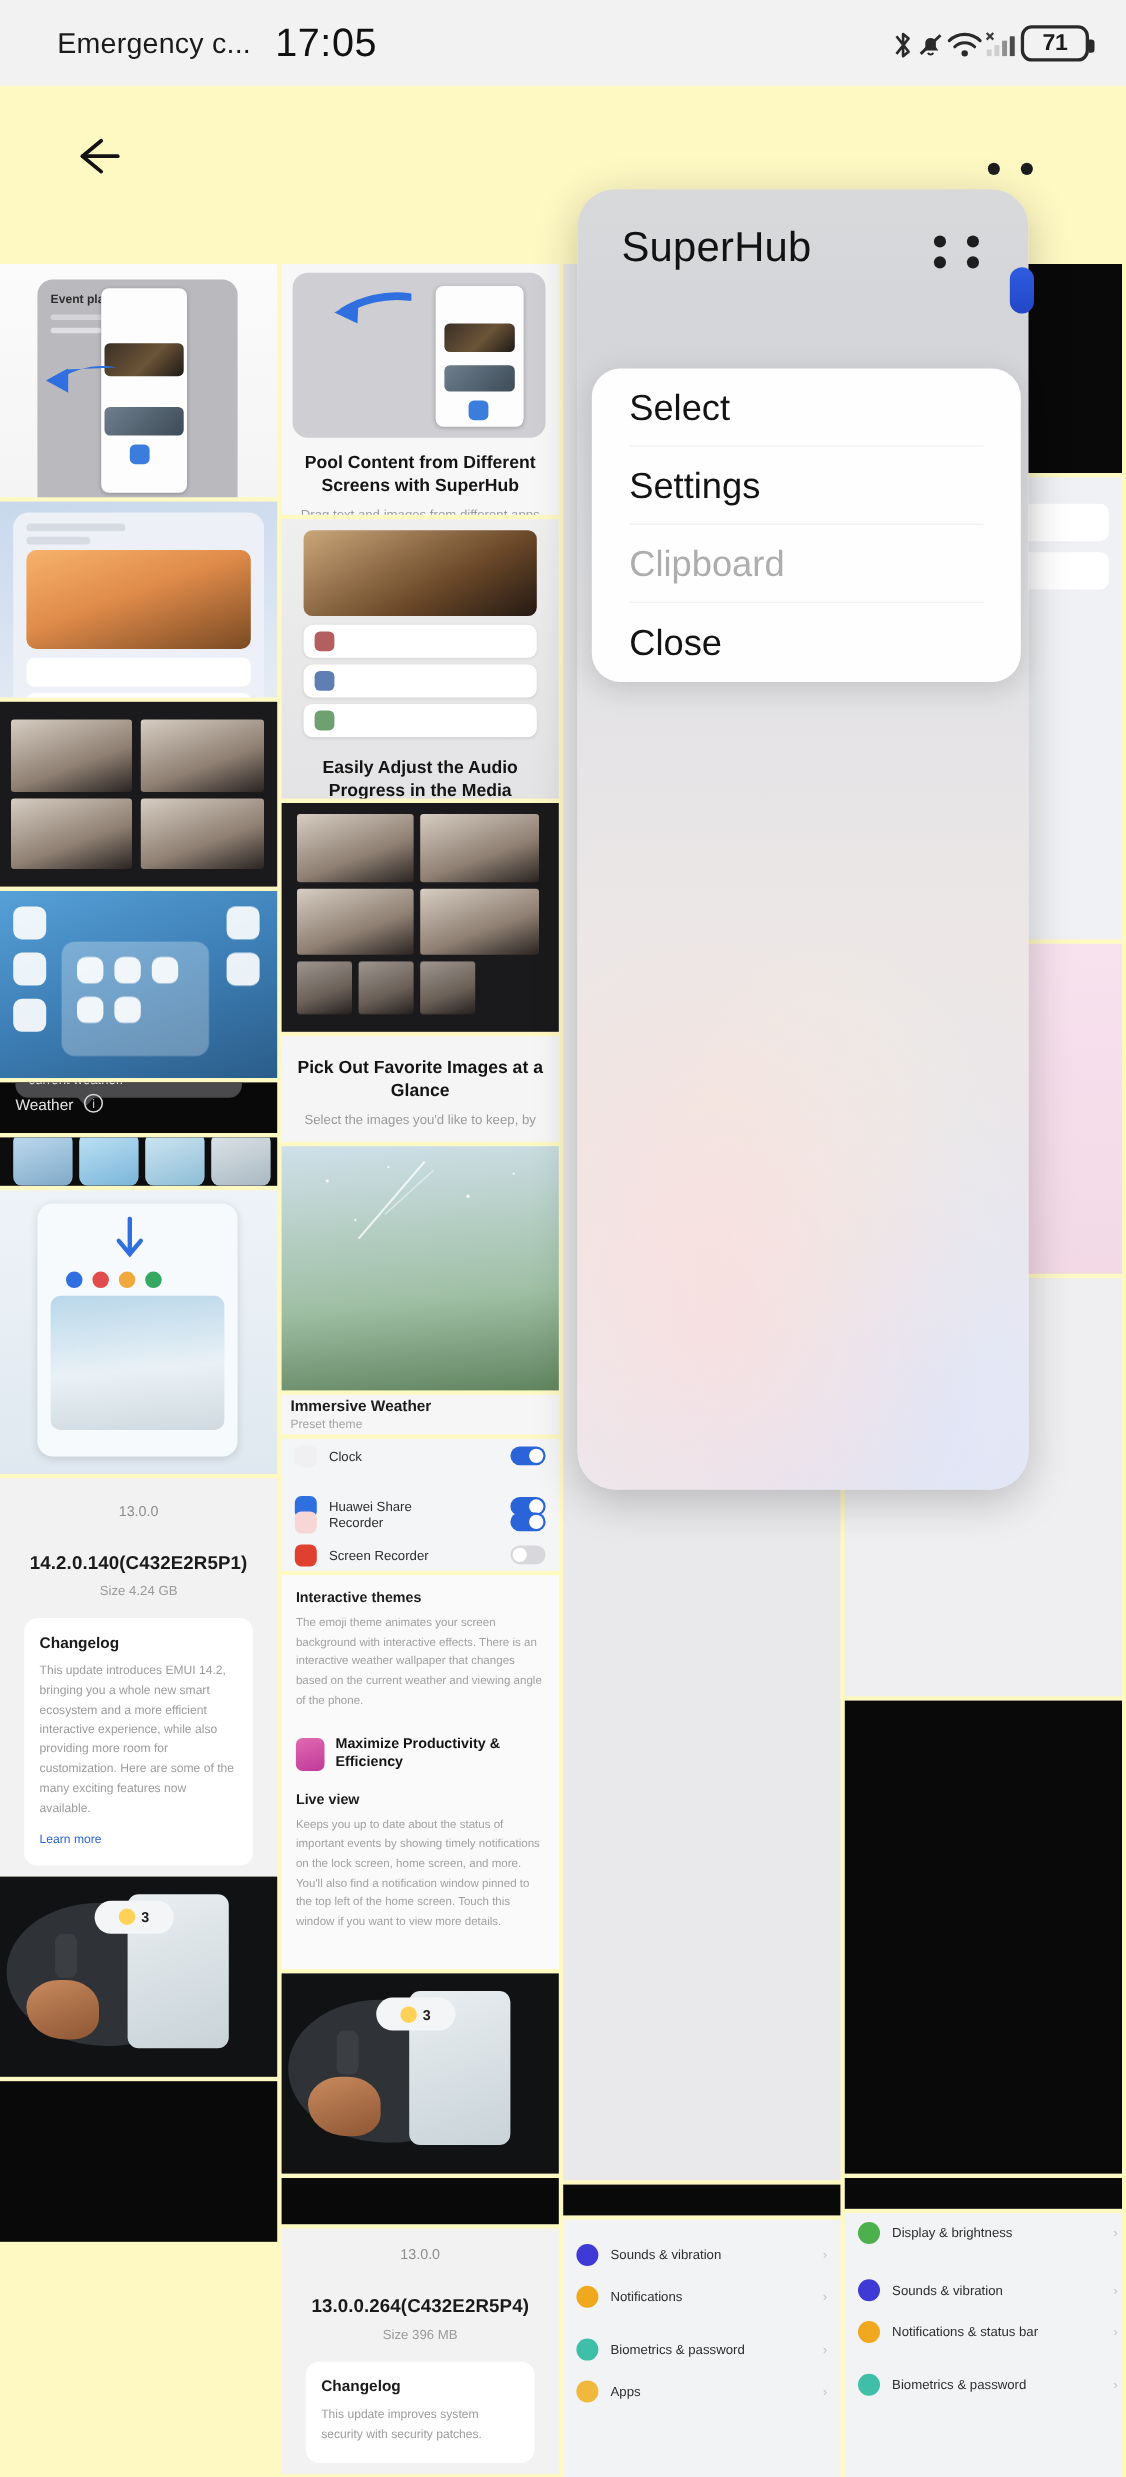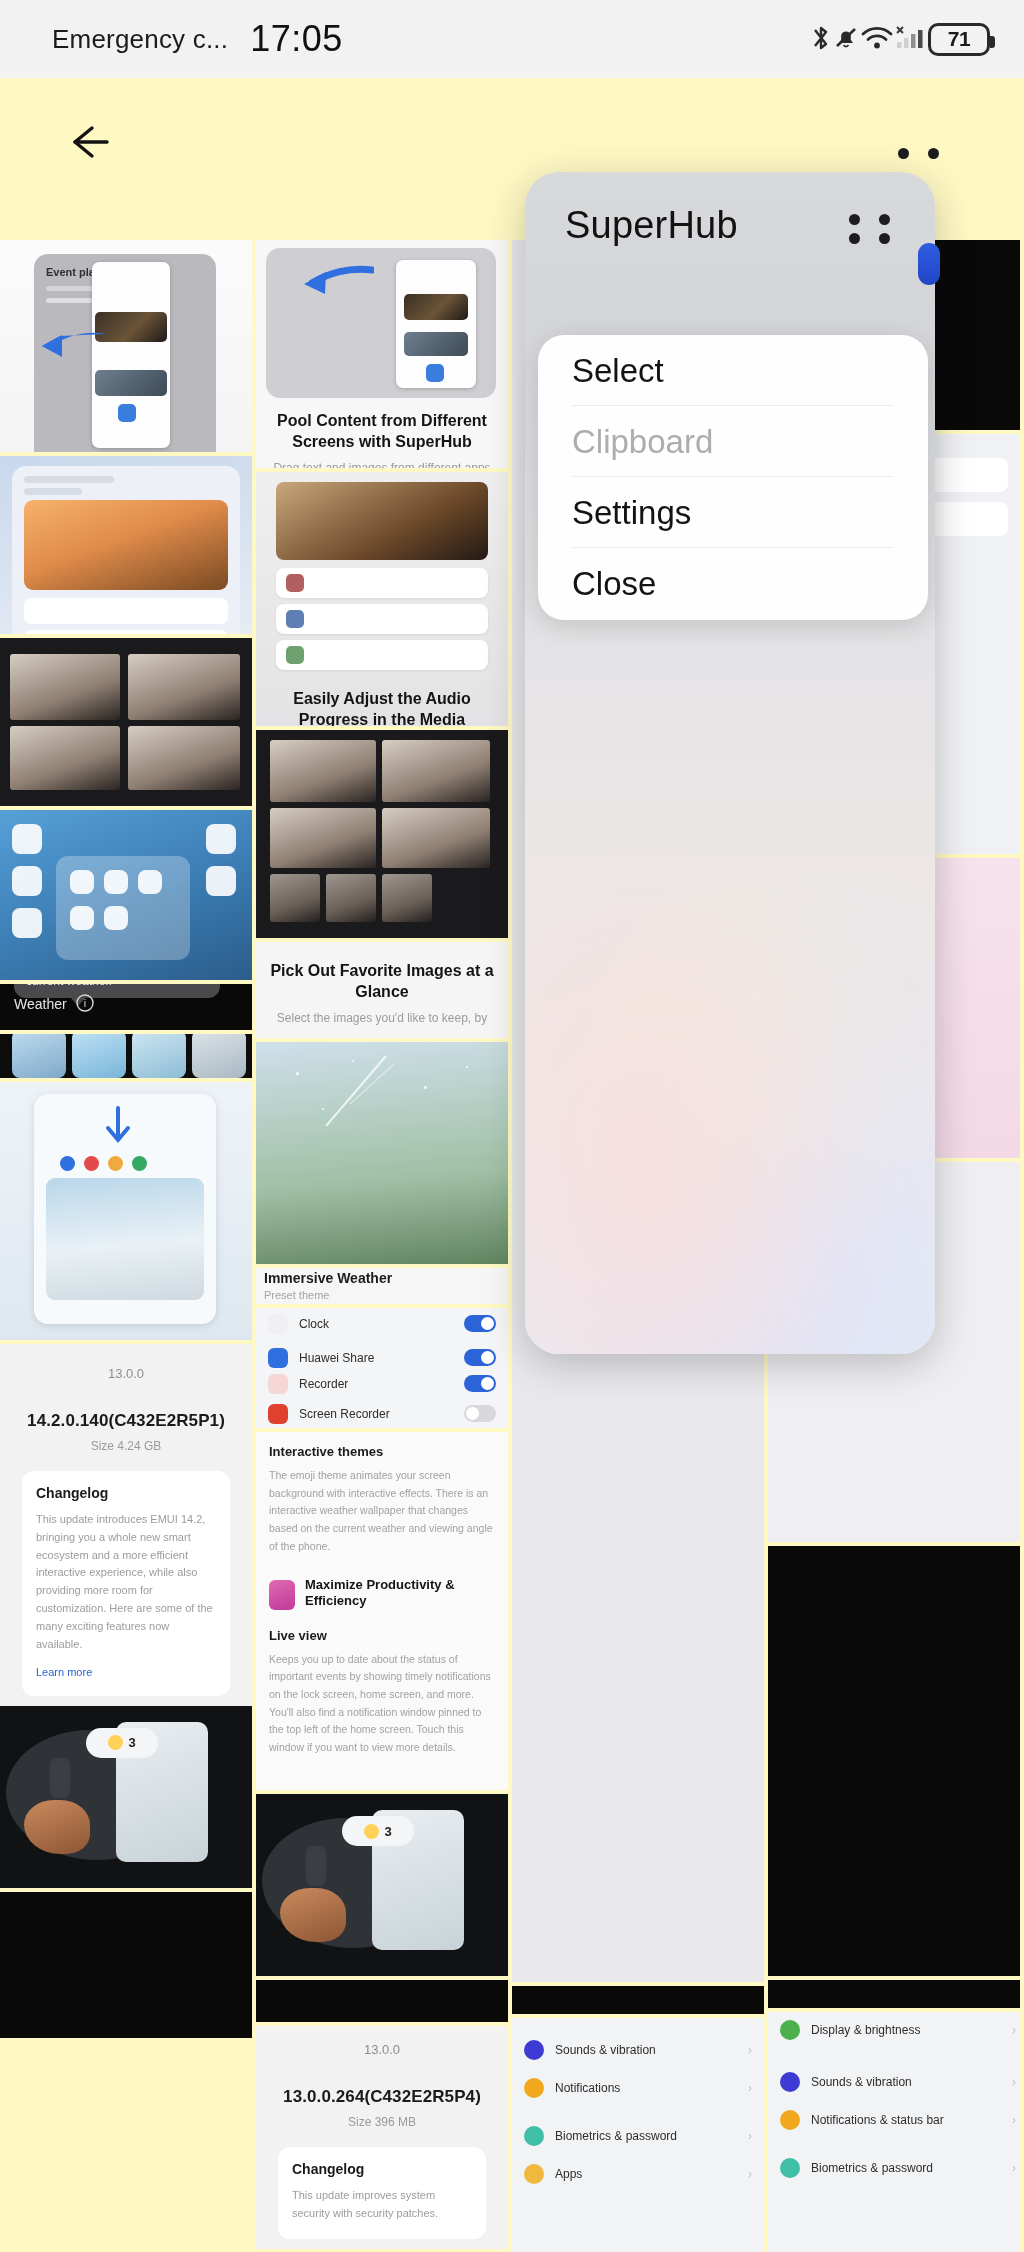--- a/index.html
+++ b/index.html
@@ -11,21 +11,21 @@
   }
   .screen { position: relative; width: 1024px; height: 2252px; background: #fef9c3; }
 
   
   .statusbar {
     position: absolute; top: 0; left: 0; width: 1024px; height: 78px;
     display: flex; align-items: center; background: #f2f2f2;
   }
   .sb-carrier { margin-left: 52px; font-size: 26px; color: #1b1b1b; letter-spacing: .2px; }
   .sb-time { margin-left: 22px; font-size: 36px; color: #111; font-weight: 400; letter-spacing: .5px; }
-  .sb-right { margin-left: auto; margin-right: 34px; display: flex; align-items: flex-start; gap: 0; }
+  .sb-right { margin-left: auto; margin-right: 34px; display: flex; align-items: flex-end; gap: 0; }
   .sb-ico { display: block; }
   .battery {
     position: relative; width: 62px; height: 33px; border: 3px solid #2a2a2a;
     border-radius: 10px; display: flex; align-items: center; justify-content: center;
   }
   .battery::after {
     content: ""; position: absolute; right: -8px; top: 10px; width: 5px; height: 12px;
     background: #2a2a2a; border-radius: 0 3px 3px 0;
   }
   .battery span { font-size: 21px; color: #1b1b1b; font-weight: 600; letter-spacing: -.5px; }
@@ -416,21 +416,21 @@
         <div style="font-size:14px;font-weight:600;color:#1b1b1b;padding:2px 8px 0">Immersive Weather</div>
         <div style="font-size:11px;color:#a5a5a5;padding:3px 8px">Preset theme</div>
       </div>
 
       <div class="thumb art-settings-list" style="height:120px">
         <div class="sl-row" style="top:2px">
           <div class="sl-ico" style="background:#f0f0f3"></div>
           <div class="sl-txt">Clock</div>
           <div class="sl-tog on"></div>
         </div>
-        <div class="sl-row" style="top:36px">
+        <div class="sl-row" style="top:48px">
           <div class="sl-ico" style="background:#2f6fe0"></div>
           <div class="sl-txt">Huawei Share</div>
           <div class="sl-tog on"></div>
         </div>
         <div class="sl-row" style="top:62px">
           <div class="sl-ico" style="background:#f6d6d6"></div>
           <div class="sl-txt">Recorder</div>
           <div class="sl-tog on"></div>
         </div>
         <div class="sl-row" style="top:92px">
@@ -557,24 +557,24 @@
         </div>
     </div>
   </div>
 
   <div class="sh-blue-edge"></div>
 
   <div class="sh-menu">
     <div class="sh-item">
       <span>Select</span>
     </div>
+    <div class="sh-item">
+      <span>Settings</span>
+    </div>
     <div class="sh-item disabled">
       <span>Clipboard</span>
     </div>
     <div class="sh-item">
-      <span>Settings</span>
-    </div>
-    <div class="sh-item">
       <span>Close</span>
     </div>
   </div>
 
 </div>
 
 </body></html>

